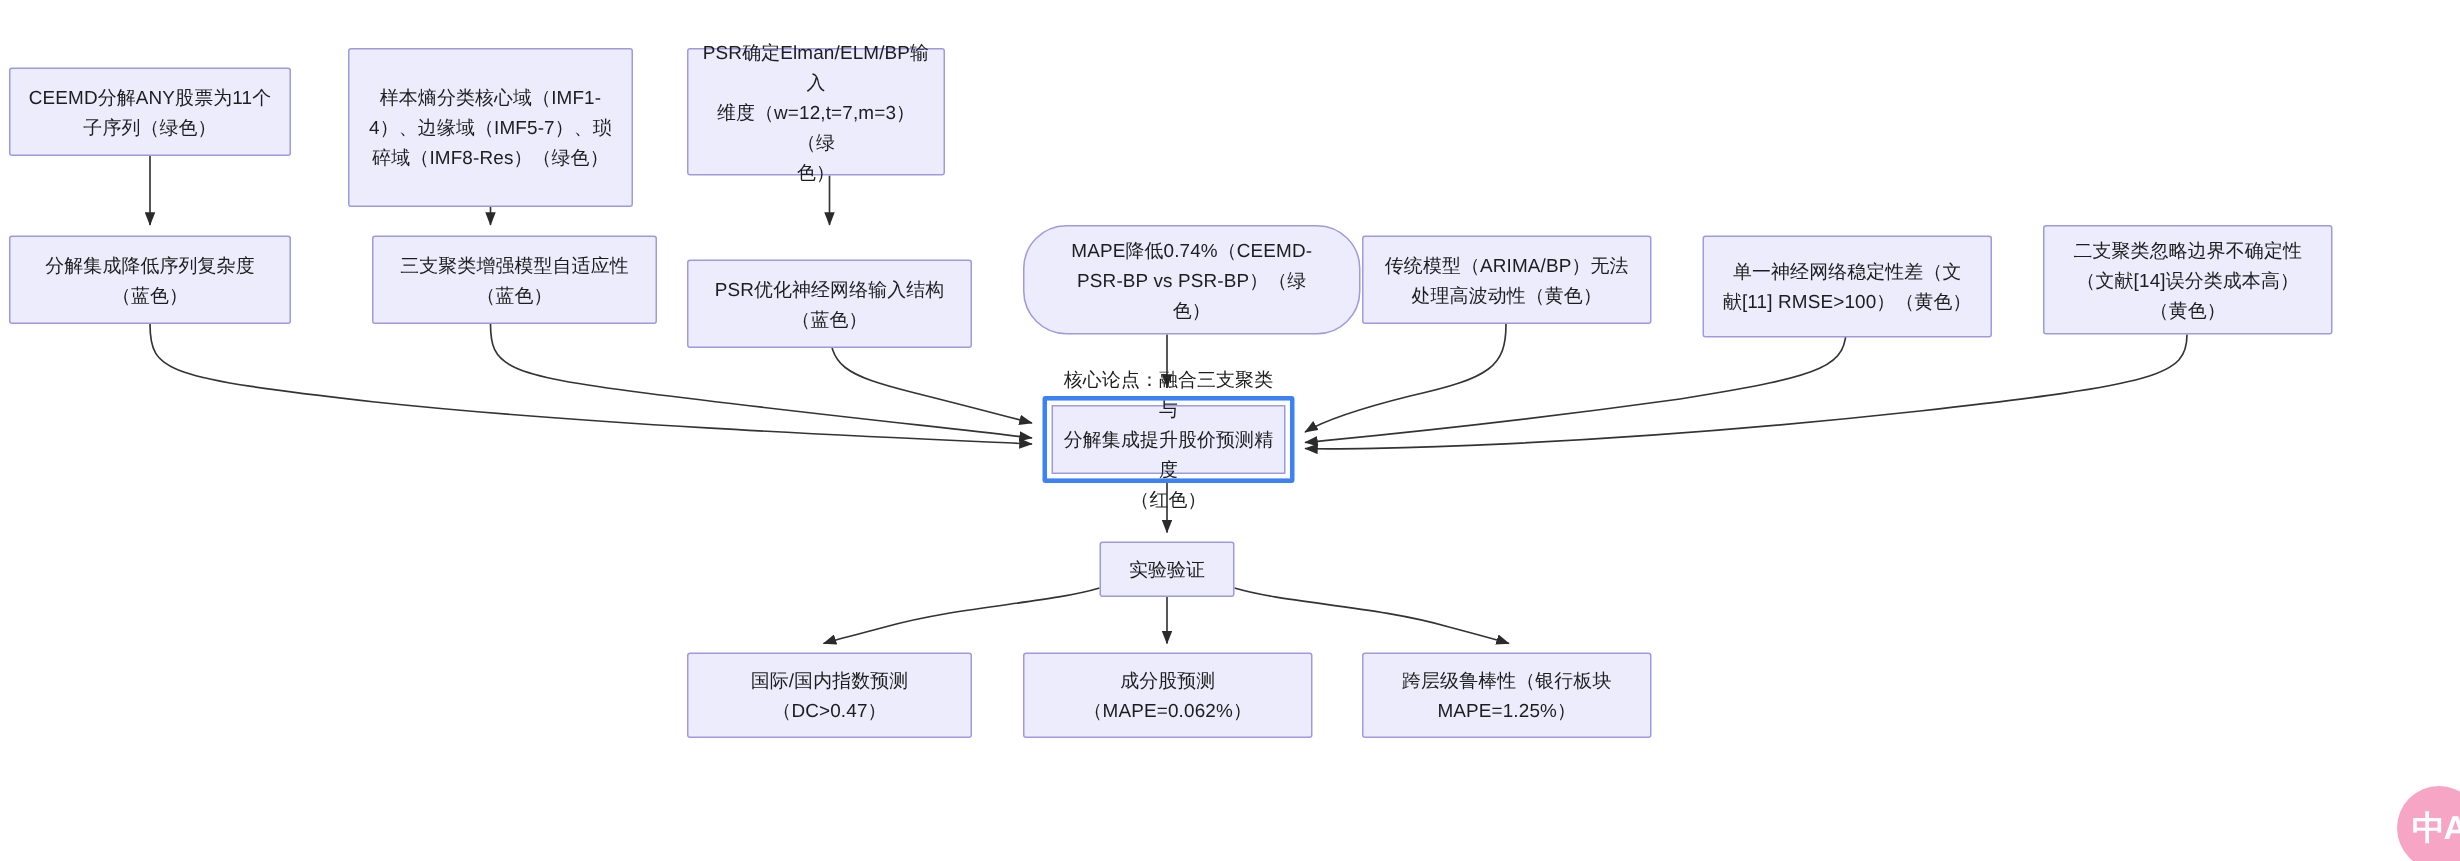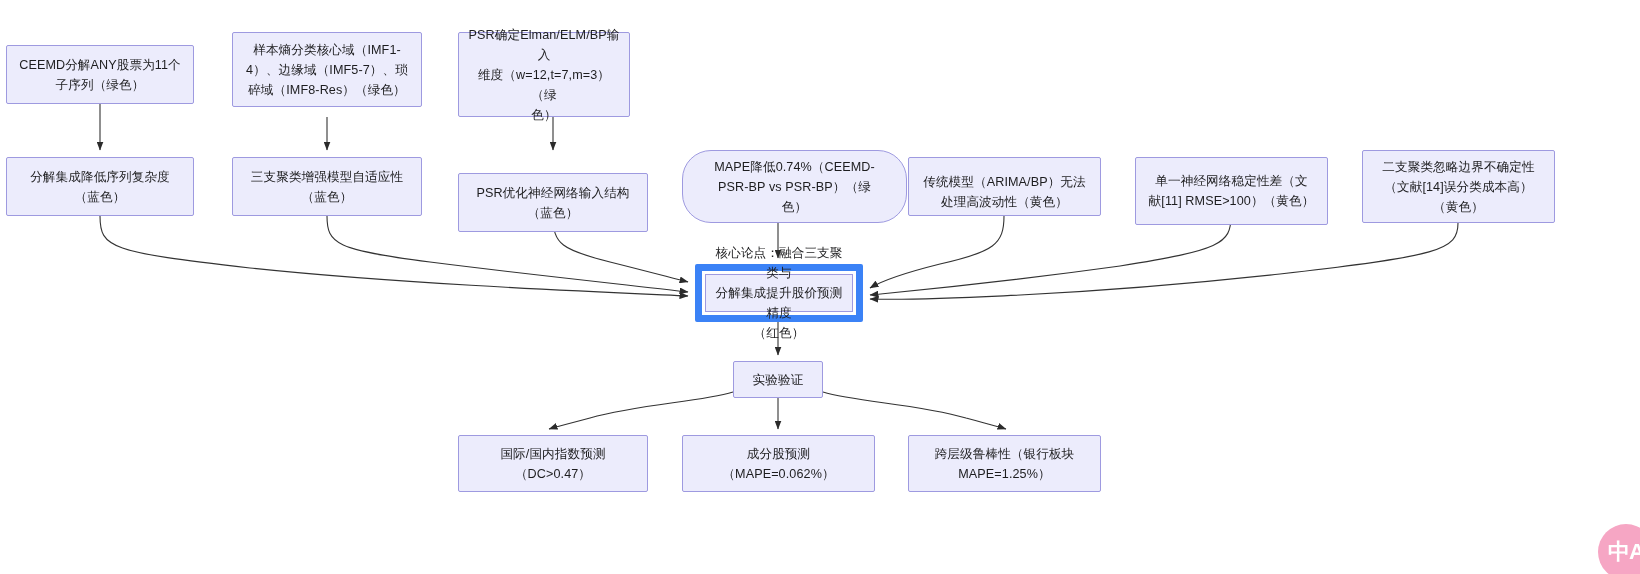--- a/index.html
+++ b/index.html
@@ -42,21 +42,21 @@
     letter-spacing: 0.1px;
     padding: 3px 8px;
     z-index: 2;
   }
   .node .nlabel {
     display: block;
     white-space: pre-line;
   }
   .node.core {
     background: #ececfc;
-    border: 7px solid #3b82f6;
+    border: 3px solid #3b82f6;
     box-shadow: inset 0 0 0 3px #ffffff, inset 0 0 0 4px #9e9ae0;
     padding: 5px 10px;
   }
   .watermark {
     position: absolute;
     width: 56px;
     height: 56px;
     border-radius: 50%;
     background: #f6a6c4;
     display: flex;
@@ -98,48 +98,48 @@
         <path d="M778,398 L778,429" stroke="#333333" marker-end="url(#arrowhead)"></path>
         <path d="M823,392 C856,402 918,404 966,418 C996,426 1003,428 1006,429" stroke="#333333" marker-end="url(#arrowhead)"></path>
       </g>
   </svg>
 
   <div id="node-layer">
       <div class="node" style="left: 6px; top: 45px; width: 188px; height: 59px;">
         <span class="nlabel">CEEMD分解ANY股票为11个
 子序列（绿色）</span>
       </div>
-      <div class="node" style="left: 232px; top: 32px; width: 190px; height: 75px;">
+      <div class="node" style="left: 232px; top: 32px; width: 190px; height: 106px;">
         <span class="nlabel">样本熵分类核心域（IMF1-
 4）、边缘域（IMF5-7）、琐
 碎域（IMF8-Res）（绿色）</span>
       </div>
       <div class="node" style="left: 458px; top: 32px; width: 172px; height: 85px;">
         <span class="nlabel">PSR确定Elman/ELM/BP输入
 维度（w=12,t=7,m=3）（绿
 色）</span>
       </div>
       <div class="node" style="left: 6px; top: 157px; width: 188px; height: 59px;">
         <span class="nlabel">分解集成降低序列复杂度
 （蓝色）</span>
       </div>
-      <div class="node" style="left: 232px; top: 157px; width: 190px; height: 59px;">
+      <div class="node" style="left: 248px; top: 157px; width: 190px; height: 59px;">
         <span class="nlabel">三支聚类增强模型自适应性
 （蓝色）</span>
       </div>
       <div class="node" style="left: 458px; top: 157px; width: 190px; height: 59px; margin-top: 16px;">
         <span class="nlabel">PSR优化神经网络输入结构
 （蓝色）</span>
       </div>
       <div class="node" style="left: 682px; top: 150px; width: 225px; height: 73px; border-radius: 29px;">
         <span class="nlabel">MAPE降低0.74%（CEEMD-
 PSR-BP vs PSR-BP）（绿
 色）</span>
       </div>
-      <div class="node" style="left: 908px; top: 157px; width: 193px; height: 59px; align-items: flex-end;">
+      <div class="node" style="left: 908px; top: 157px; width: 193px; height: 59px;">
         <span class="nlabel">传统模型（ARIMA/BP）无法
 处理高波动性（黄色）</span>
       </div>
       <div class="node" style="left: 1135px; top: 157px; width: 193px; height: 68px;">
         <span class="nlabel">单一神经网络稳定性差（文
 献[11] RMSE&gt;100）（黄色）</span>
       </div>
       <div class="node" style="left: 1362px; top: 150px; width: 193px; height: 73px;">
         <span class="nlabel">二支聚类忽略边界不确定性
 （文献[14]误分类成本高）

